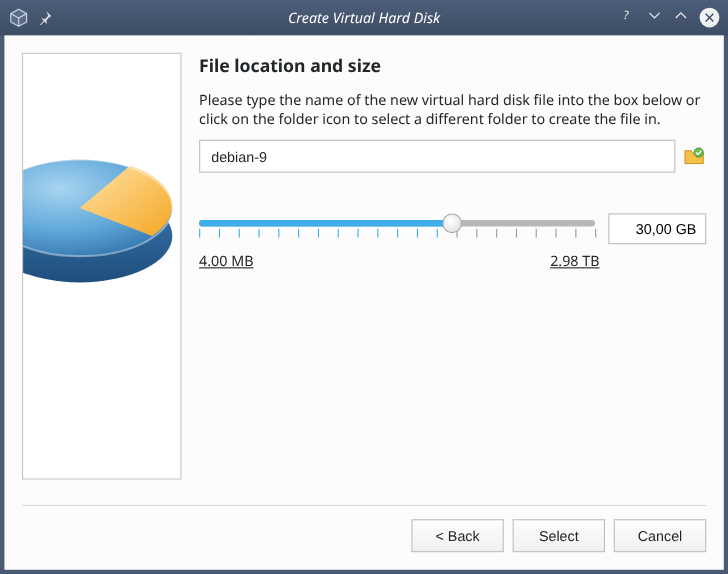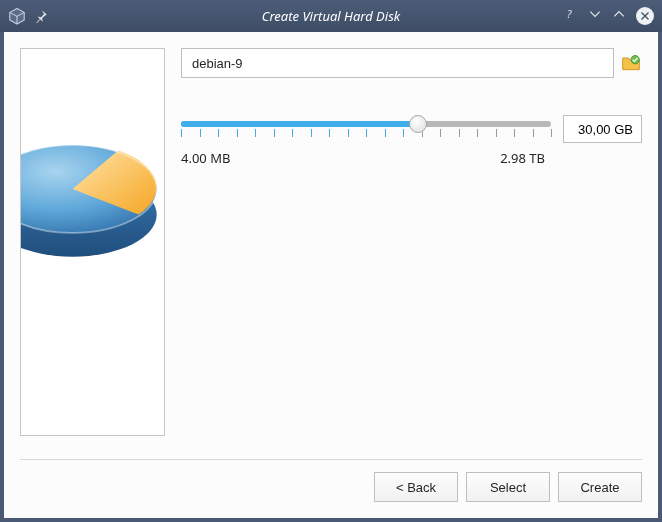--- a/index.html
+++ b/index.html
@@ -172,35 +172,36 @@
   }
   .slider-ticks span {
     position: absolute;
     width: 1px;
     height: 8px;
     background: #3daee9;
     top: 0;
   }
   .slider-ticks span.gray { background: #999; }
   .size-input {
-    width: 79px;
+    width: 89px;
     height: 28px;
     border: 1px solid #bcbebf;
     background: #fff;
     text-align: right;
     padding: 0 8px;
     font-size: 13px;
     outline: none;
   }
   .range-labels {
     display: flex;
     justify-content: space-between;
     font-size: 13px;
     margin-top: 6px;
     padding-right: 97px;
+    text-decoration: underline;
   }
   .footer-sep {
     height: 1px;
     background: #d8d8d8;
     margin: 10px 0 12px 0;
   }
   .button-row {
     display: flex;
     justify-content: flex-end;
     gap: 8px;
@@ -280,20 +281,22 @@
             </linearGradient>
           </defs>
           <ellipse cx="100" cy="128" rx="92" ry="46" fill="url(#sideg)"></ellipse>
           <ellipse cx="100" cy="100" rx="92" ry="48" fill="url(#diskg)"></ellipse>
           <path d="M100 100 L150 58 A92 48 0 0 1 172 128 Z" fill="url(#sliceg)"></path>
           <ellipse cx="100" cy="100" rx="92" ry="48" fill="none" stroke="#fff" stroke-opacity="0.4" stroke-width="2"></ellipse>
         </svg>
       </div>
 
       <div class="right-col">
+        <h2 class="page-title">File location and size</h2>
+        <p class="desc">Please type the name of the new virtual hard disk file into the box below or click on the folder icon to select a different folder to create the file in.</p>
 
         <div class="file-row">
           <input class="file-input" type="text" value="debian-9" style="">
           <span class="folder-btn">
             <svg viewBox="0 0 24 24" width="20" height="20">
               <path d="M2 6h7l2 3h11v11H2z" fill="#f6c147" stroke="#c78a1a" stroke-width="1"></path>
               <circle cx="17" cy="8" r="5" fill="#6fbf4b" stroke="#3a8a2a" stroke-width="1"></circle>
               <path d="M14 8l2 2 4-4" stroke="#fff" stroke-width="1.5" fill="none"></path>
             </svg>
           </span>
@@ -337,16 +340,16 @@
             <span>2.98 TB</span>
           </div>
         </div>
       </div>
     </div>
 
     <div class="footer-sep"></div>
     <div class="button-row">
       <button class="btn">&lt; Back</button>
       <button class="btn">Select</button>
-      <button class="btn">Create</button>
+      <button class="btn">Cancel</button>
     </div>
   </div>
 </div>
 
 </body></html>

